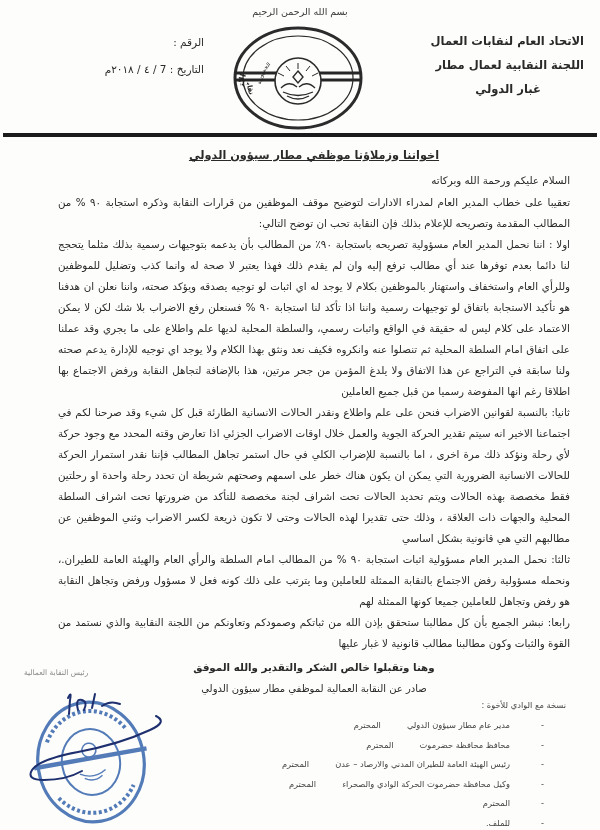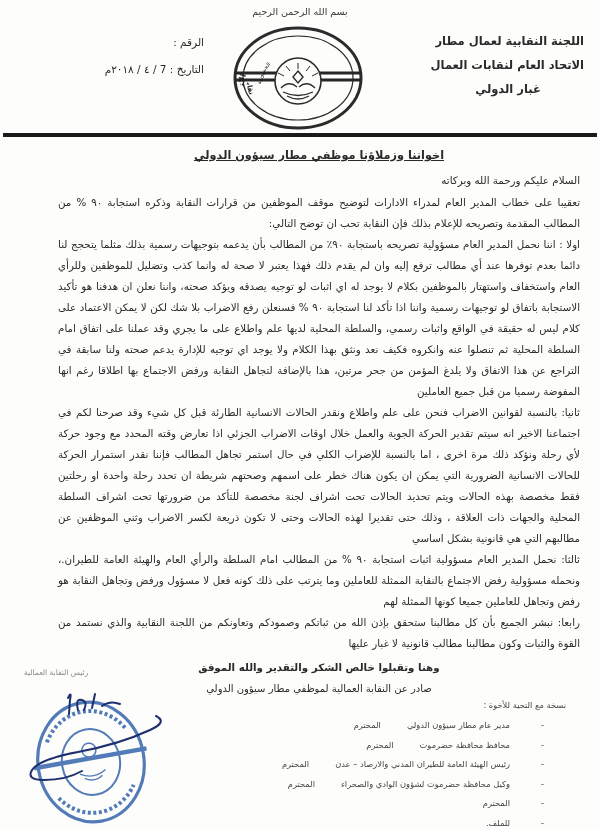--- a/index.html
+++ b/index.html
@@ -14,21 +14,21 @@
     box-sizing:border-box;
   }
   .bismillah { text-align:center; padding-top:6px; font-size:9.5px; color:#3a3a3a; }
   .header-row { display:flex; align-items:flex-start; padding:6px 16px 0 16px; height:112px; box-sizing:border-box; }
   .org-block { width:192px; font-weight:bold; font-size:11.5px; line-height:24px; text-align:right; padding-top:6px; }
   .org-line3 { text-align:center; padding-left:40px; }
   .logo-block { flex:1; display:flex; justify-content:center; padding-top:2px; }
   .ref-block { width:188px; font-size:10.5px; padding-top:12px; text-align:right; line-height:15px; }
   .ref-row { margin-bottom:12px; white-space:nowrap; }
   .rule { height:4px; background:#1b1b1b; margin:4px 3px 0 3px; }
-  .body { padding:6px 20px 0 30px; font-size:10.3px;margin-left:28px; }
+  .body { padding:6px 30px 0 30px; font-size:10.3px;margin-left:28px; }
   .letter-title {
     text-align:center; font-weight:bold; font-size:11.3px;
     text-decoration:underline; margin:6px 0 8px 0;
   }
   .salutation { line-height:20px; margin-bottom:2px; }
   .para { text-align:justify; line-height:21px; margin:0; }
   .closing { text-align:center; font-weight:bold; line-height:21px; margin-top:3px; }
   .issued { text-align:center; font-size:10px; line-height:22px; }
   .signer-title { position:absolute; left:24px; top:668px; font-size:7.5px; color:#8a8a8a; }
   .stamp-wrap { position:absolute; left:6px; top:680px; }
@@ -41,22 +41,22 @@
 </style>
 </head>
 <body>
 
 <div class="page">
 
   <div class="bismillah">بسم الله الرحمن الرحيم</div>
 
   <div class="header-row">
     <div class="org-block">
+      <div>الاتحاد العام لنقابات العمال</div>
       <div>اللجنة النقابية لعمال مطار</div>
-      <div>الاتحاد العام لنقابات العمال</div>
       <div class="org-line3">غبار الدولي</div>
     </div>
 
     <div class="logo-block">
       <svg width="134" height="106" viewBox="0 0 134 106" aria-hidden="true">
         <defs>
           <path id="arcTop" d="M 13,62 A 54,45 0 0 1 121,62" fill="none"></path>
           <path id="arcMid" d="M 30,60 A 37,30 0 0 1 104,60" fill="none"></path>
           <path id="arcBot" d="M 16,56 A 51,43 0 0 0 118,56" fill="none"></path>
         </defs>
@@ -125,40 +125,40 @@
         <path d="M 72,92 Q 85,100 98,92 M 76,97 Q 85,103 94,97" stroke-width="1.4"></path>
       </g>
       <g stroke="#1d2f6e" fill="none" stroke-width="2" stroke-linecap="round">
         <path d="M 62,18 q 4,-8 2,2 l -1,14 M 72,30 q -3,-12 4,-10 q 6,2 2,10 M 86,28 l 3,-14 M 96,26 q 8,-6 18,-2"></path>
         <path d="M 150,36 q 12,6 -6,14 q -30,14 -72,22 q -38,7 -46,18 q -6,10 12,10 q 22,0 38,-9"></path>
       </g>
     </svg>
   </div>
 
   <div class="cc-block">
-    <div class="cc-heading">نسخة مع التحية للأخوة :</div>
+    <div class="cc-heading">نسخة مع الوادي للأخوة :</div>
 
     <div class="cc-row">
       <span class="cc-dash">-</span>
       <span class="cc-name">مدير عام مطار سيؤون الدولي</span>
       <span class="cc-honorific">المحترم</span>
     </div>
     <div class="cc-row">
       <span class="cc-dash">-</span>
       <span class="cc-name">محافظ محافظة حضرموت</span>
       <span class="cc-honorific">المحترم</span>
     </div>
     <div class="cc-row">
       <span class="cc-dash">-</span>
       <span class="cc-name">رئيس الهيئة العامة للطيران المدني والارصاد – عدن</span>
       <span class="cc-honorific">المحترم</span>
     </div>
     <div class="cc-row">
       <span class="cc-dash">-</span>
-      <span class="cc-name">وكيل محافظة حضرموت لشؤون الوادي والصحراء</span>
+      <span class="cc-name">وكيل محافظة حضرموت الحركة الوادي والصحراء</span>
       <span class="cc-honorific">المحترم</span>
     </div>
     <div class="cc-row">
       <span class="cc-dash">-</span>
       <span class="cc-honorific">المحترم</span>
     </div>
     <div class="cc-row">
       <span class="cc-dash">-</span>
       <span class="cc-name">للملف.</span>
       <span class="cc-honorific"></span>

